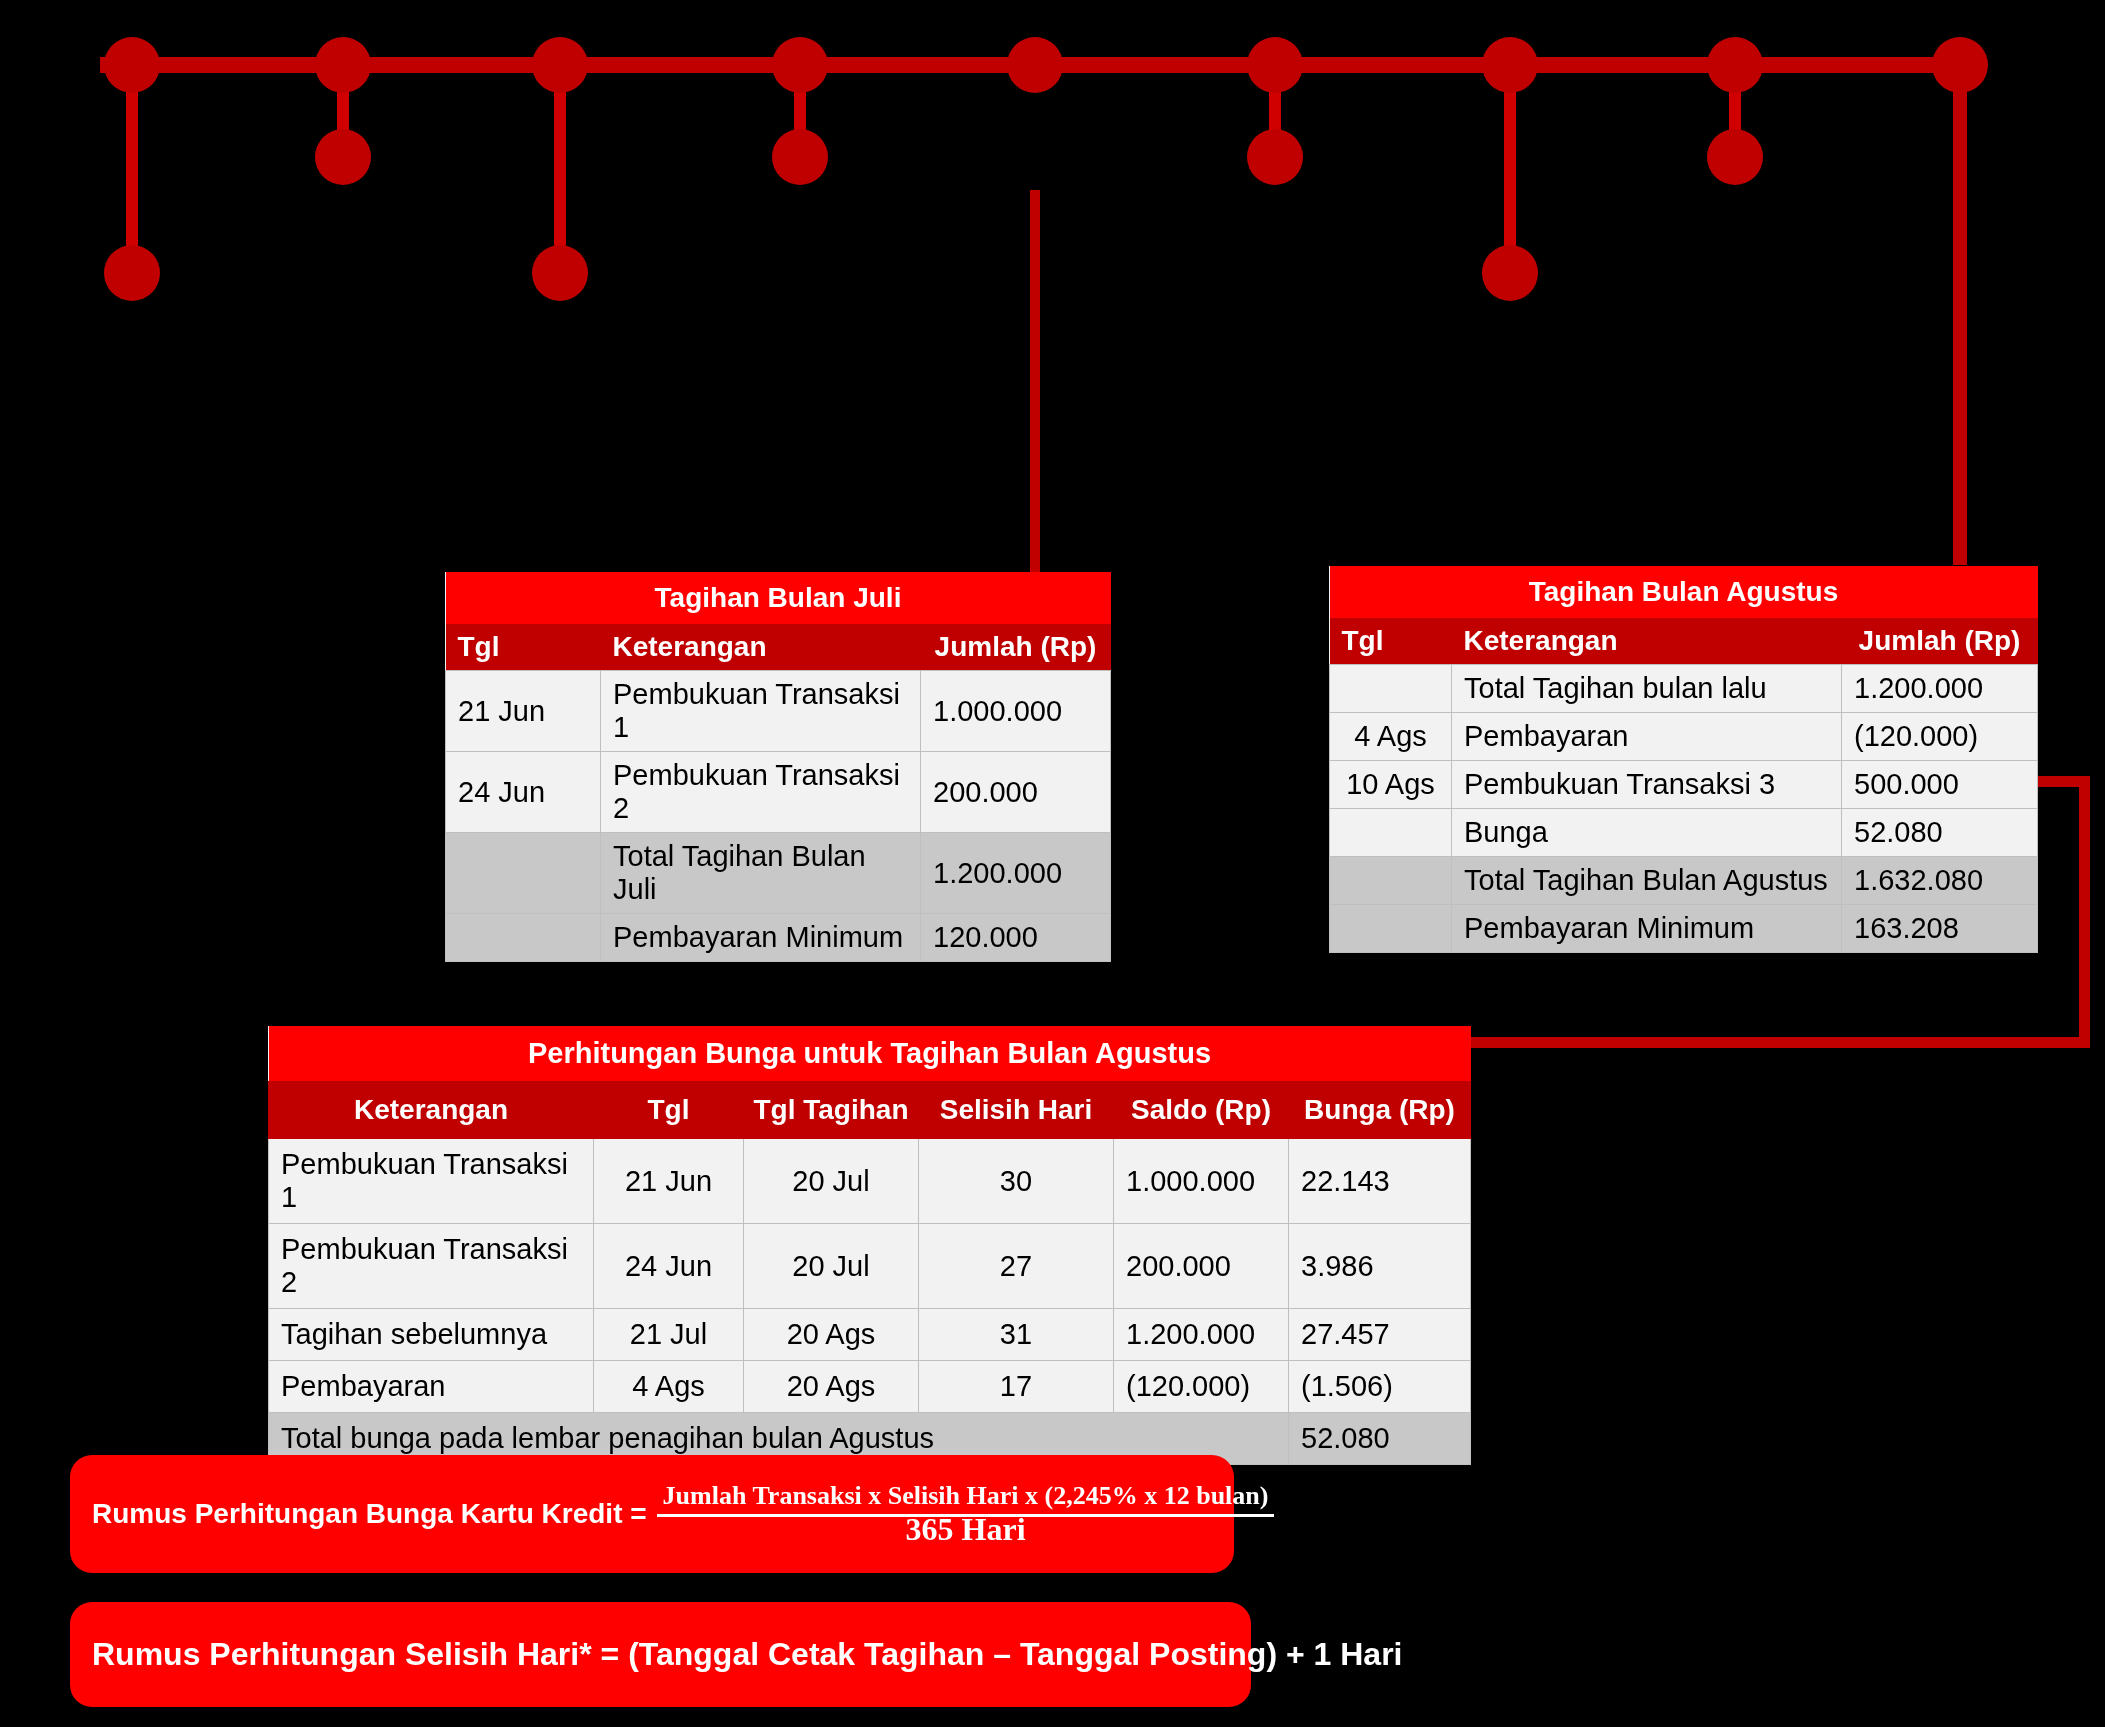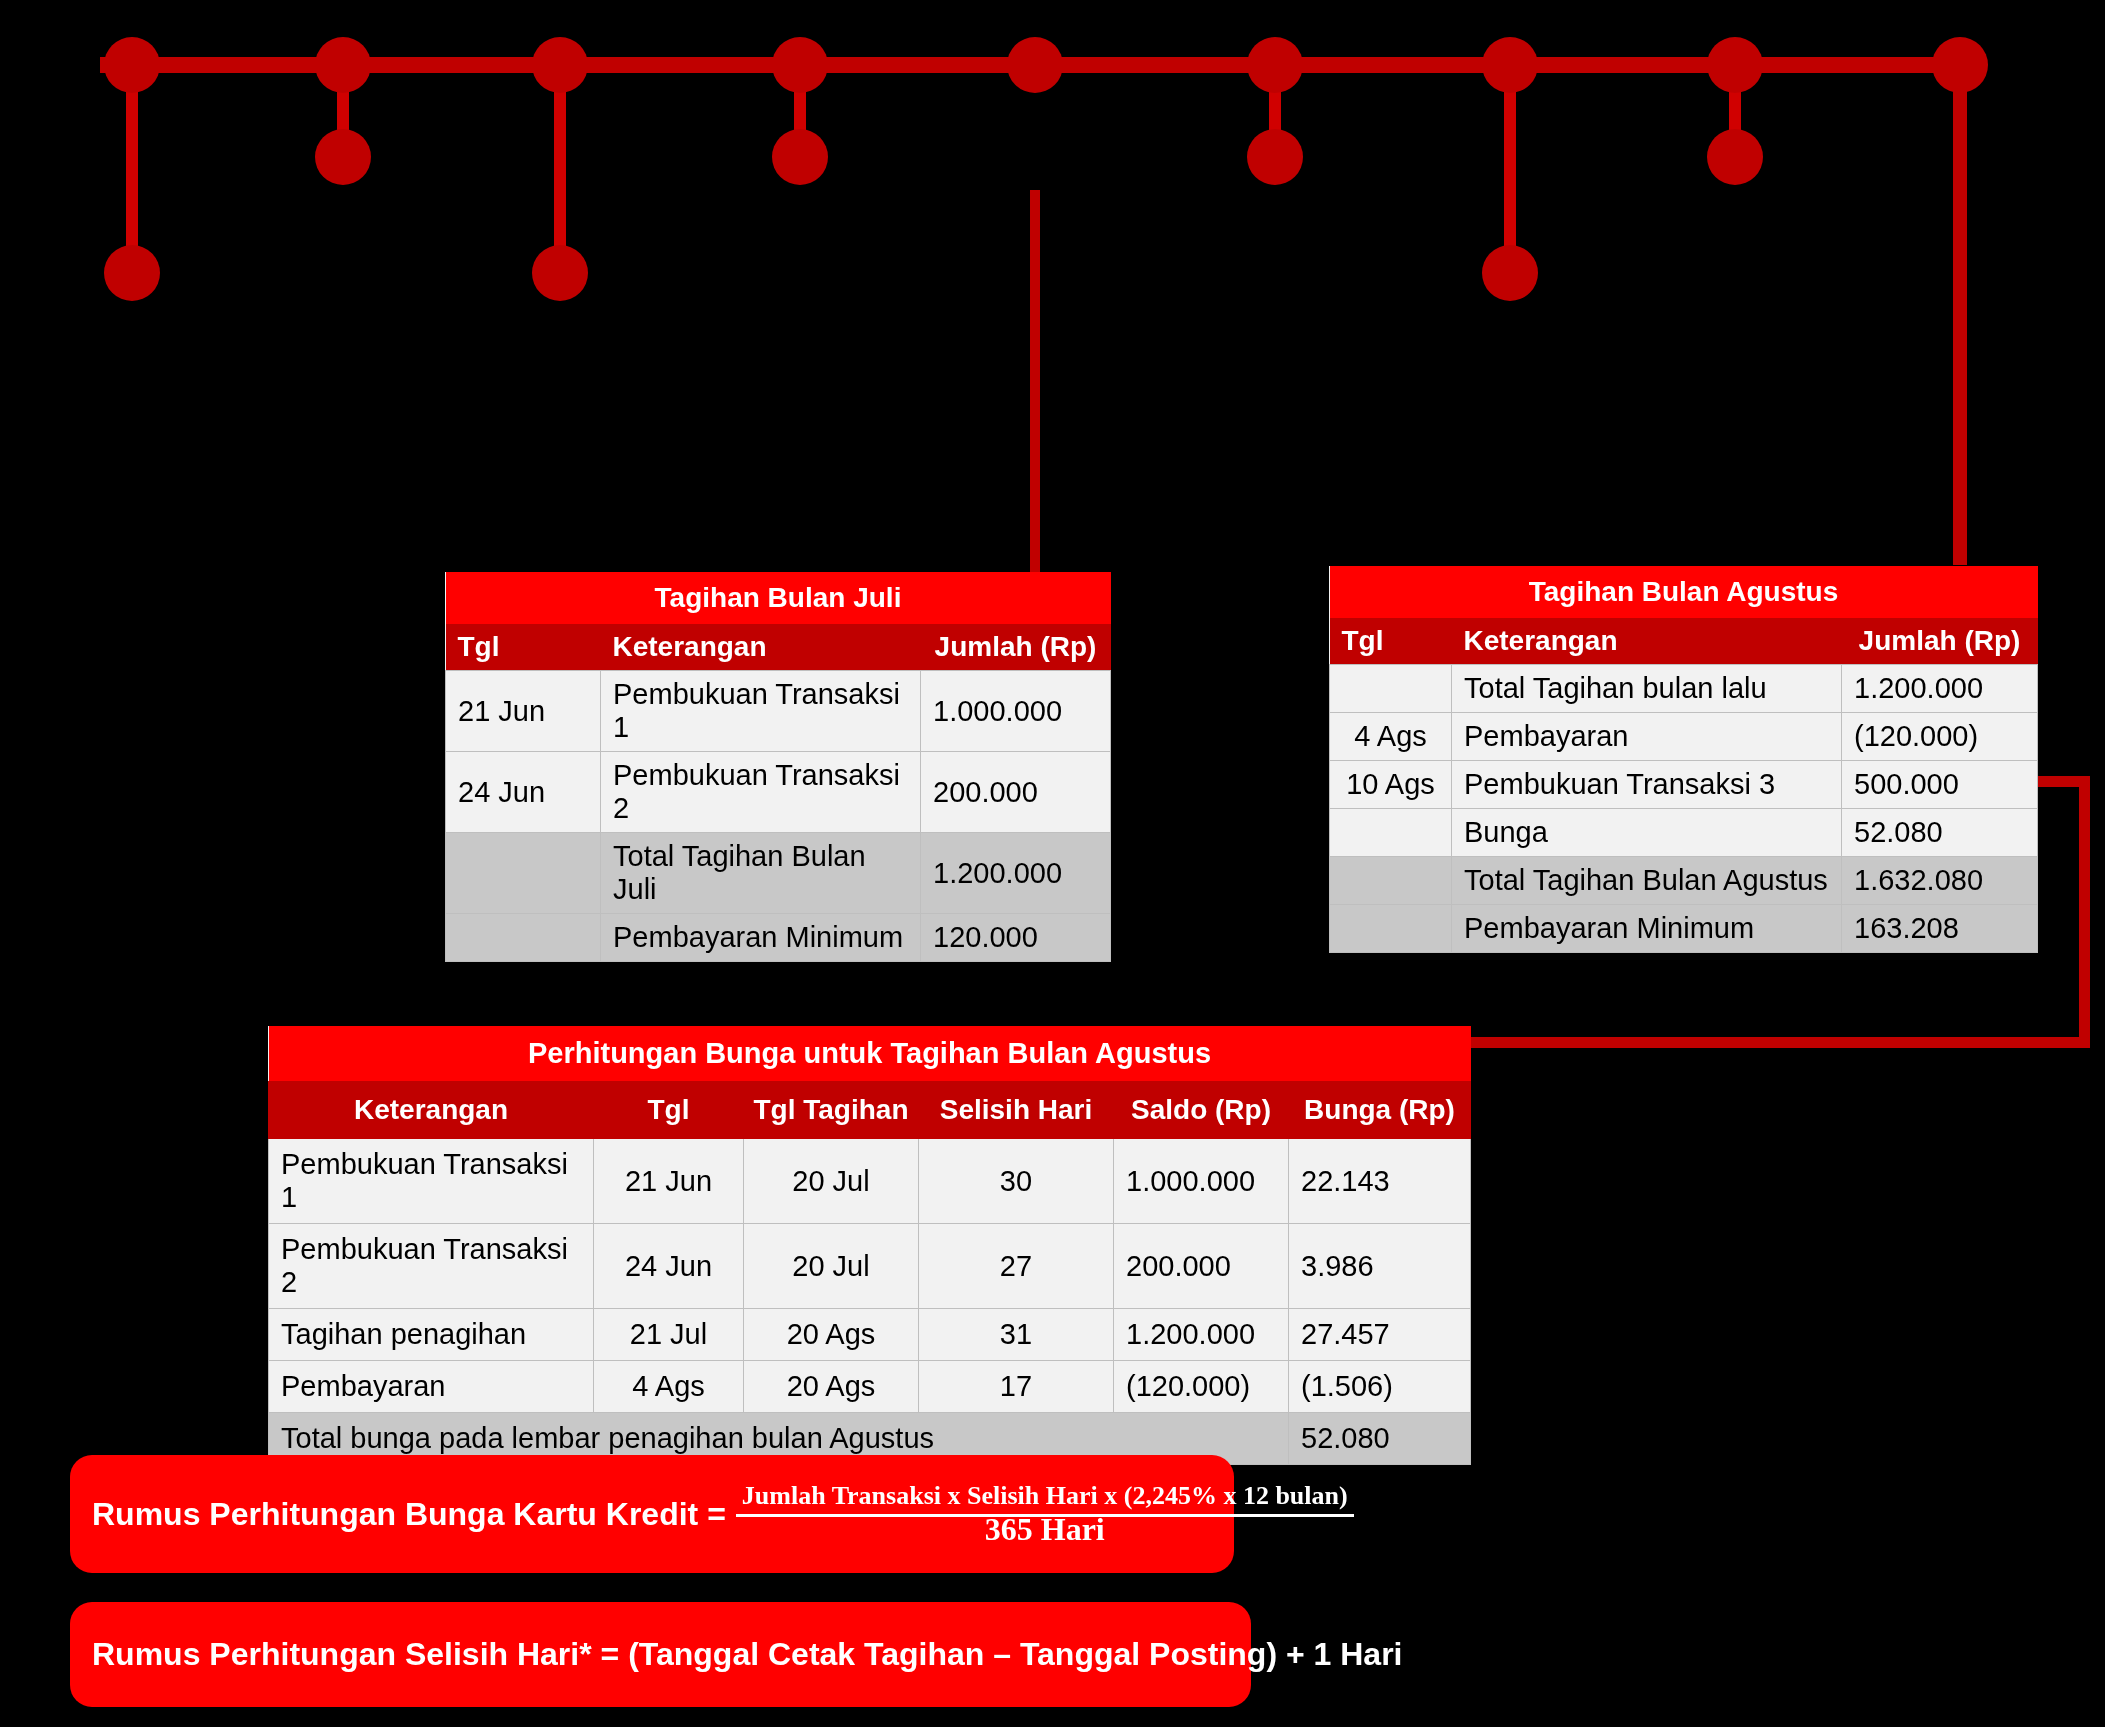--- a/index.html
+++ b/index.html
@@ -38,21 +38,21 @@
   .inttbl .title-cell{font-size:29px;padding:11px 8px;border:none;
       font-family:Liberation Sans, sans-serif;}
   .inttbl th{font-size:28px;padding:12px 6px;text-align:center;border:1px solid #C00000;
       font-family:"Liberation Sans Narrow","Liberation Sans",sans-serif;}
   .inttbl td{padding:9px 12px;}
 
   
   .pill{position:absolute;background:#FF0000;border-radius:22px;
         display:flex;align-items:center;color:#fff;font-weight:bold;
         font-family:"Liberation Sans Narrow","Liberation Sans",sans-serif;}
-  .pill .lead{font-size:32px;white-space:nowrap;}
+  .pill .lead{font-size:28px;white-space:nowrap;}
   .frac{display:inline-block;text-align:center;margin-left:10px;}
   .frac .numer{font-size:26px;border-bottom:3px solid #fff;padding:0 6px 4px;
        font-family:"Liberation Serif",serif;font-weight:bold;white-space:nowrap;}
   .frac .denom{font-size:32px;padding-top:4px;
        font-family:Liberation Serif, serif;font-weight:bold;}
   .pill2txt{font-size:32px;white-space:nowrap;}
 </style>
 </head>
 <body>
 
@@ -225,21 +225,21 @@
       </tr>
       <tr>
         <td class="lft">Pembukuan Transaksi 2</td>
         <td class="ctr">24 Jun</td>
         <td class="ctr">20 Jul</td>
         <td class="ctr">27</td>
         <td class="num">200.000</td>
         <td class="num">3.986</td>
       </tr>
       <tr>
-        <td class="lft">Tagihan penagihan</td>
+        <td class="lft">Tagihan sebelumnya</td>
         <td class="ctr">21 Jul</td>
         <td class="ctr">20 Ags</td>
         <td class="ctr">31</td>
         <td class="num">1.200.000</td>
         <td class="num">27.457</td>
       </tr>
       <tr>
         <td class="lft">Pembayaran</td>
         <td class="ctr">4 Ags</td>
         <td class="ctr">20 Ags</td>

